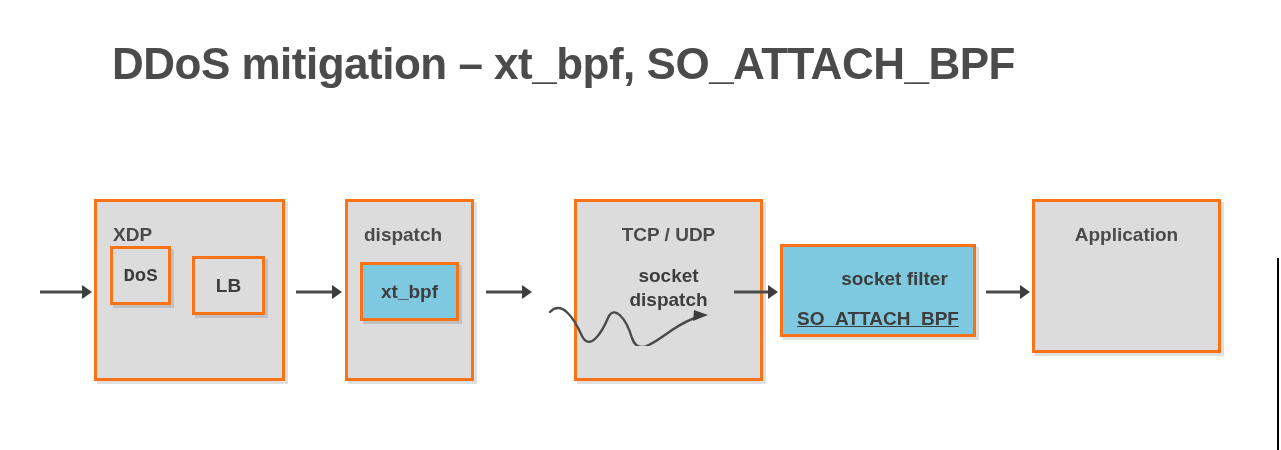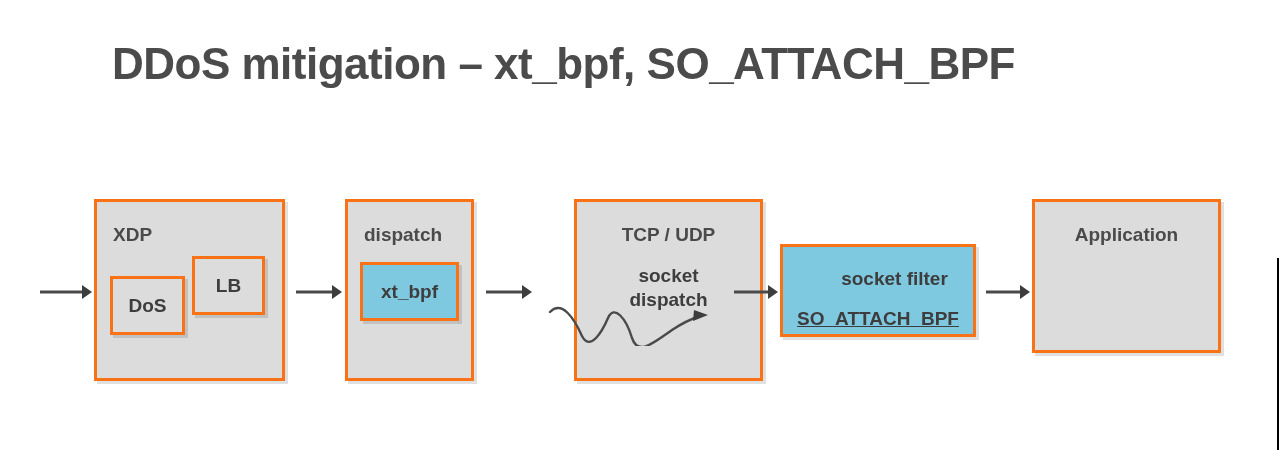--- a/index.html
+++ b/index.html
@@ -69,21 +69,21 @@
     left: 0; right: 0;
     text-align: center;
     font-size: 19px;
     font-weight: bold;
     color: #3d3d3d;
     line-height: 1.25;
   }
 
   
   #box-xdp        { left: 94px;  top: 199px; width: 191px; height: 182px; }
-  #box-dos        { left: 110px; top: 276px; width: 75px;  height: 59px;  }
+  #box-dos        { left: 110px; top: 246px; width: 61px;  height: 59px; font-family: Liberation Mono, monospace;  }
   #box-lb         { left: 192px; top: 256px; width: 73px;  height: 59px;  }
   #box-iptables   { left: 345px; top: 199px; width: 129px; height: 182px; }
   #box-xtbpf      { left: 360px; top: 262px; width: 99px;  height: 59px; padding-left: 11px;  }
   #box-tcpudp     { left: 534px; top: 199px; width: 189px; height: 182px; margin-left: 40px; }
   #box-sockfilter { left: 780px; top: 244px; width: 196px; height: 93px;  }
   #box-application{ left: 1032px;top: 199px; width: 189px; height: 154px; }
 
   .inner-box-label {
     position: absolute;
     left: 0; right: 0; top: 50%;

